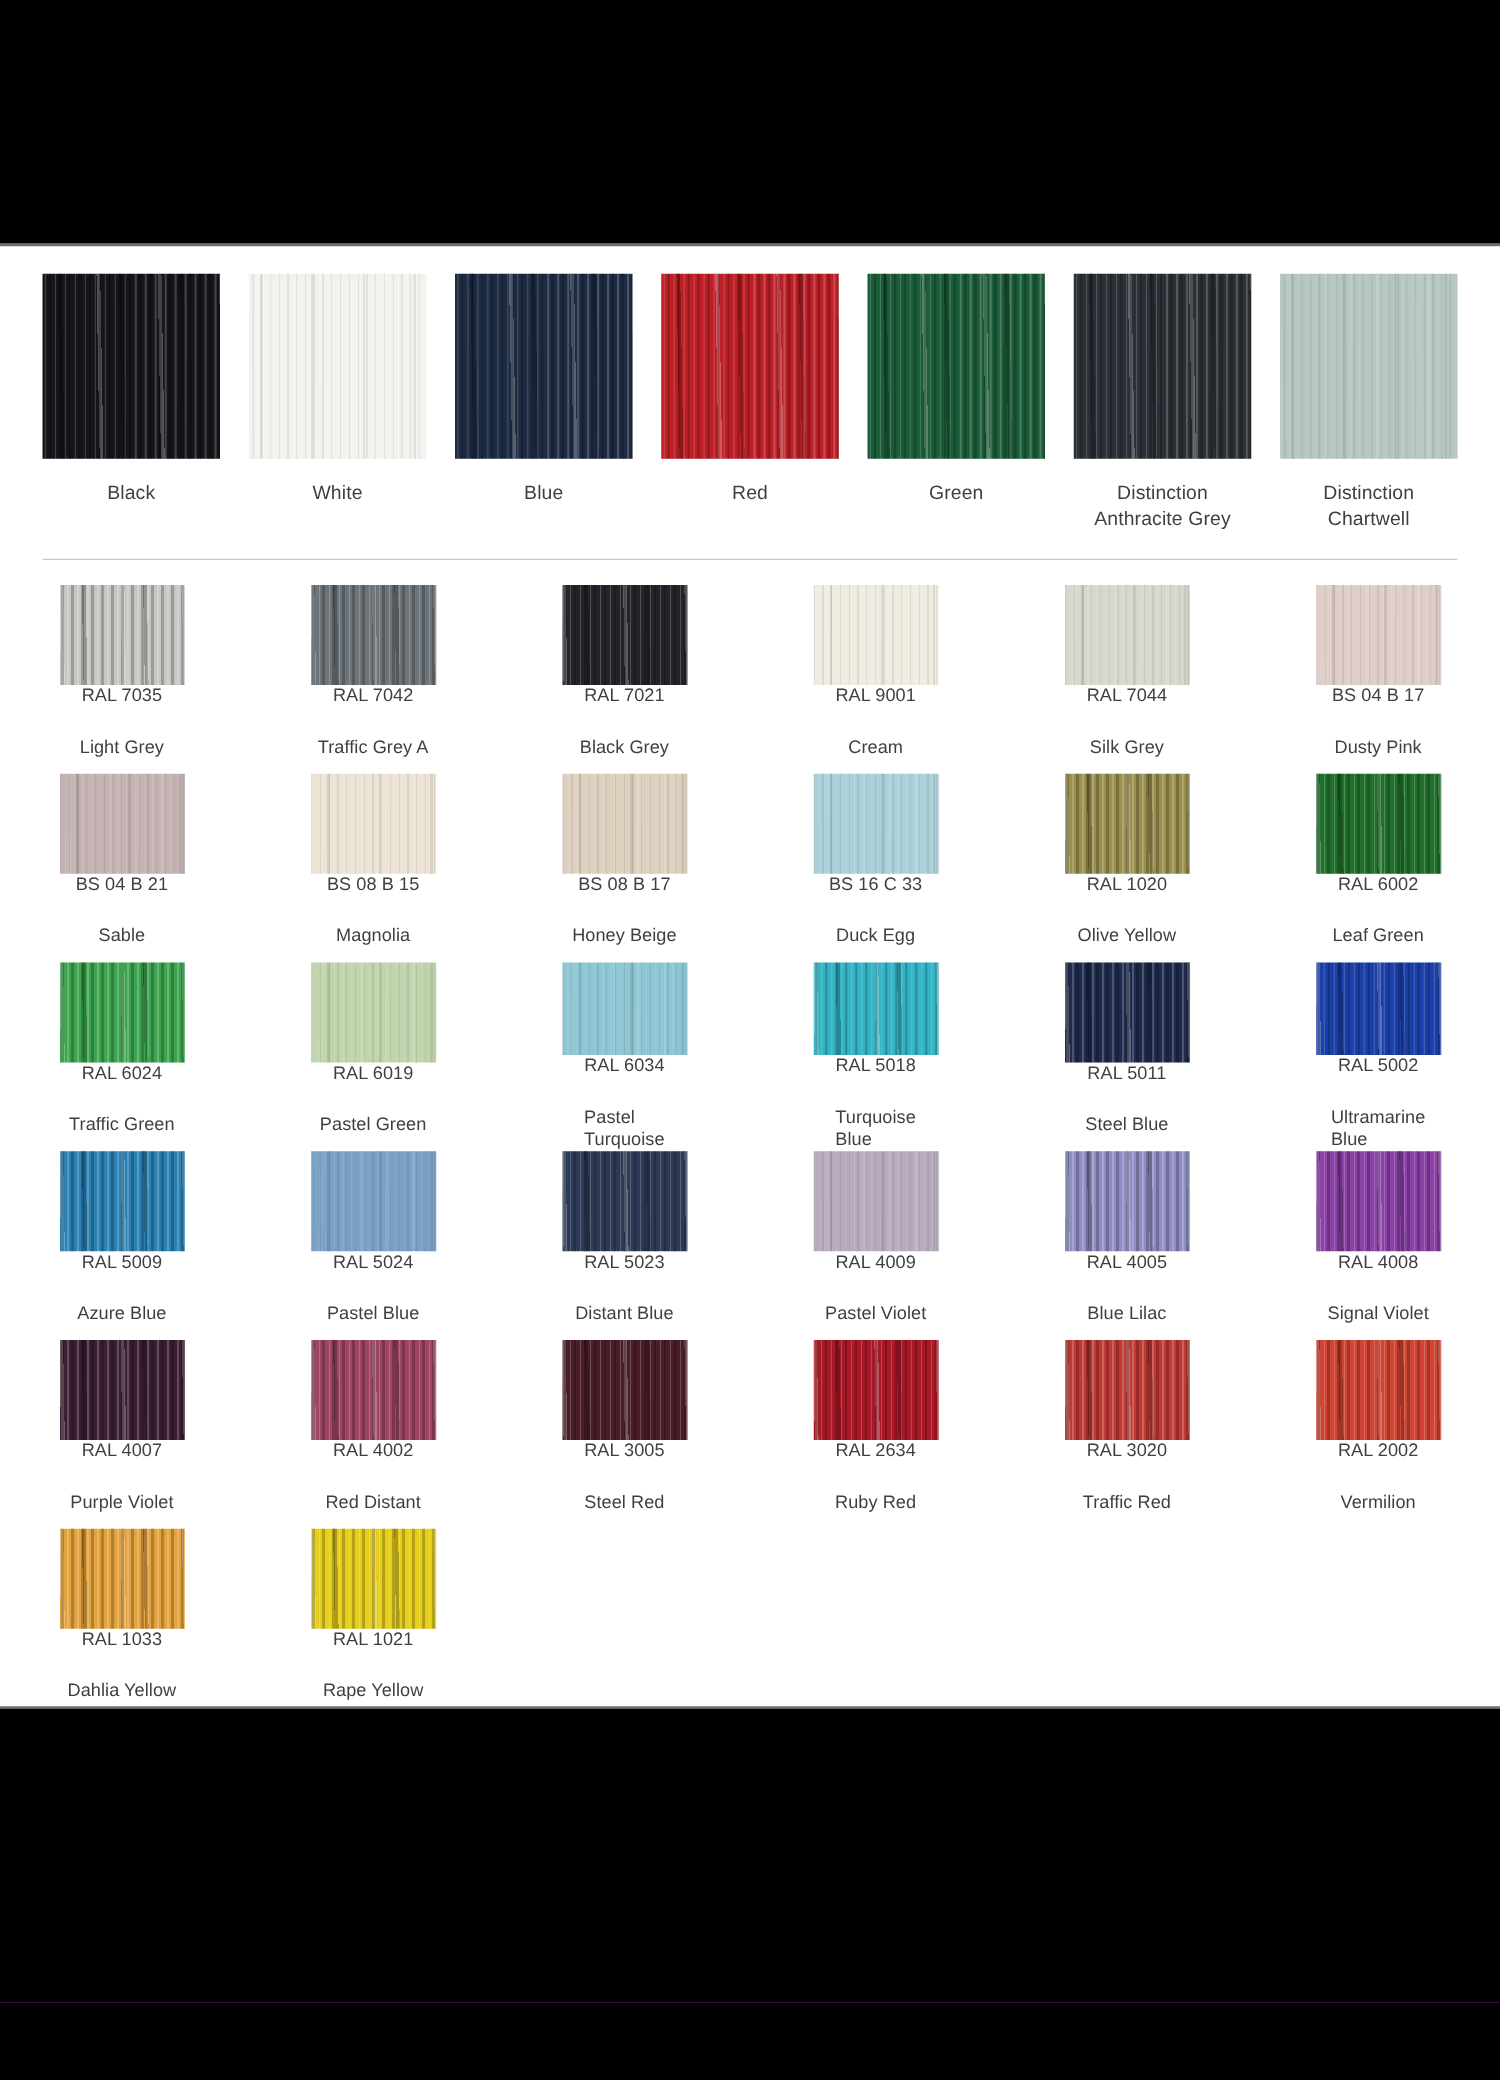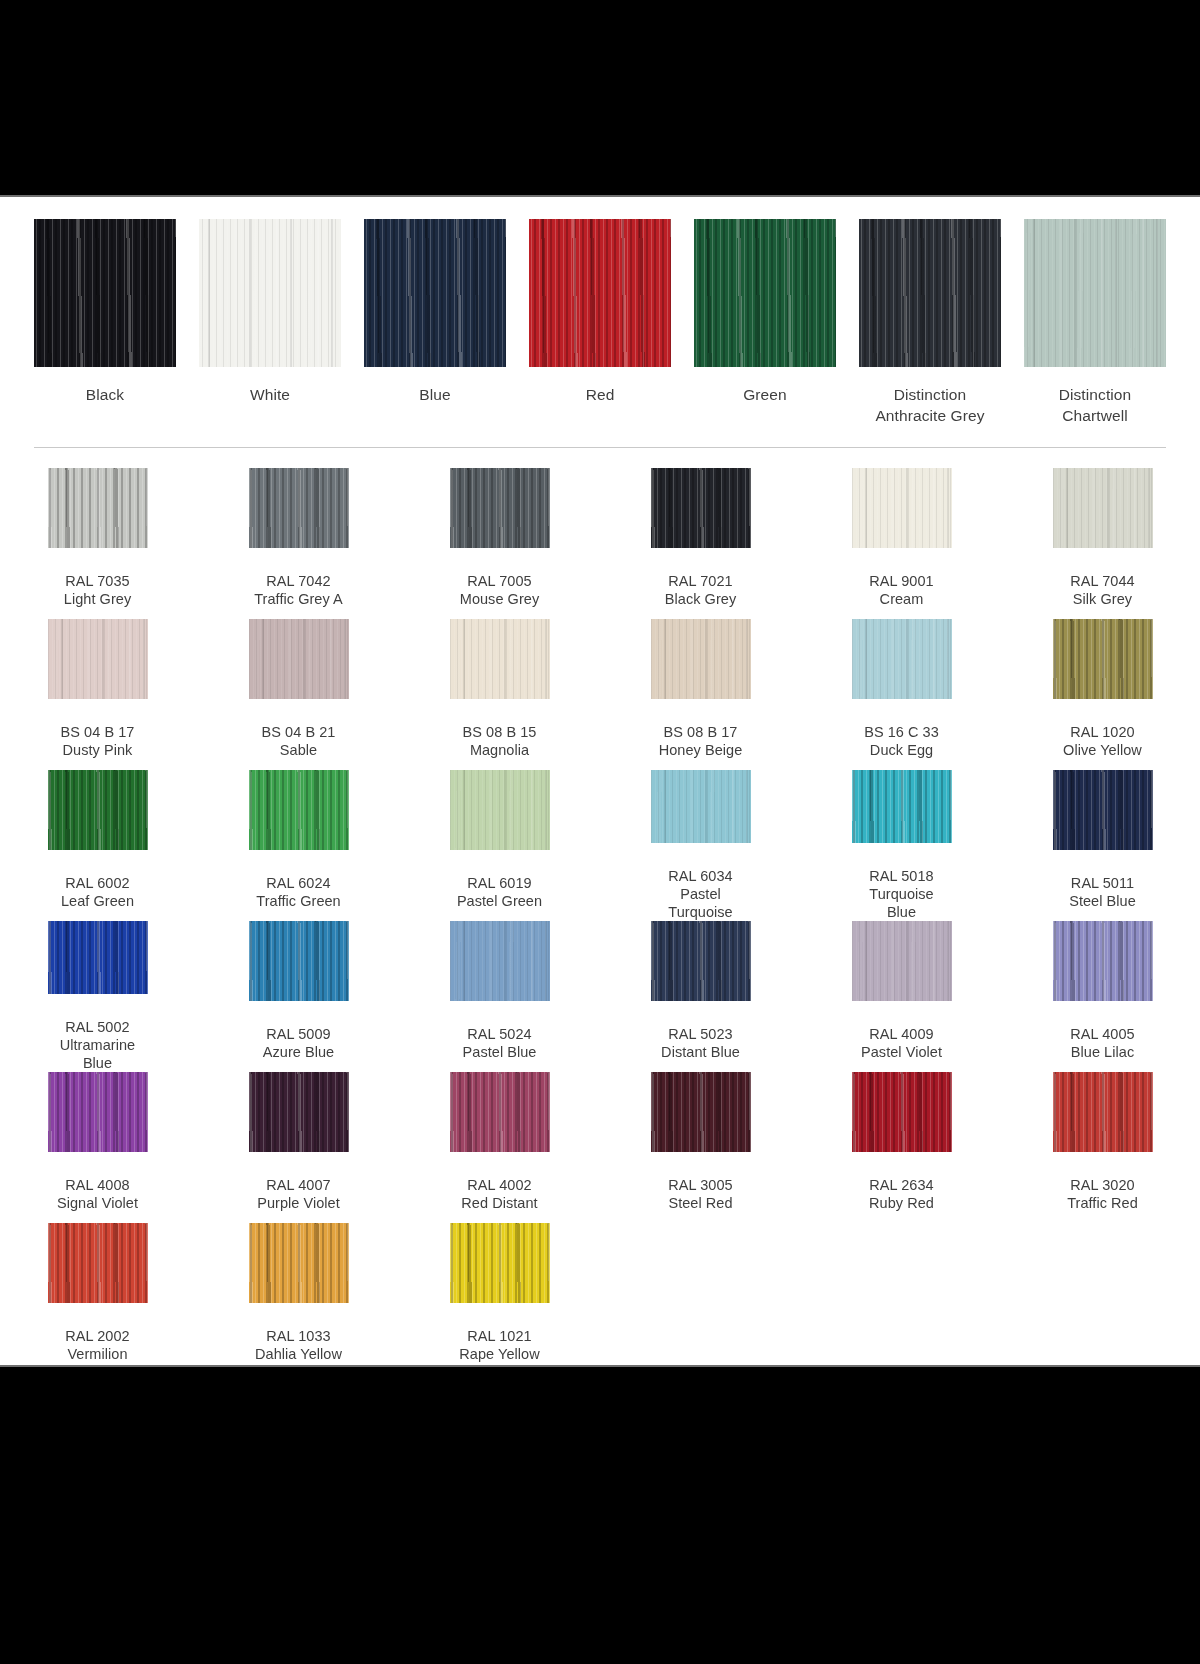--- a/index.html
+++ b/index.html
@@ -90,35 +90,36 @@
   }
 
   .ral-swatch {
     width: 100px;
     height: 80px;
     position: relative;
     overflow: hidden;
   }
 
   .ral-code {
-    margin-top: 24px;
+    margin-top: 0;
     font-size: 14.5px;
     line-height: 18px;
     color: #3f3f3f;
     text-align: center;
     letter-spacing: .05px;
   }
 
   .ral-name {
     font-size: 14.5px;
     line-height: 18px;
     color: #3f3f3f;
-    text-align: center;
+    text-align: left;
     white-space: pre-line;
     letter-spacing: .05px;
+    margin-top: 23px;
   }
 
   
   .grain::before {
     content: "";
     position: absolute;
     inset: -10%;
     background-image:
       repeating-linear-gradient(90deg,
         rgba(255,255,255,0.085) 0px,
@@ -224,25 +225,20 @@
             <div class="ral-swatch grain strong" style="background: rgb(197, 199, 195);"></div>
             <div class="ral-code">RAL 7035</div>
             <div class="ral-name">Light Grey</div>
           </div>
           <div class="ral-cell">
             <div class="ral-swatch grain strong" style="background: rgb(110, 117, 122);"></div>
             <div class="ral-code">RAL 7042</div>
             <div class="ral-name">Traffic Grey A</div>
           </div>
           <div class="ral-cell">
-            <div class="ral-swatch grain strong" style="background: rgb(87, 94, 99);"></div>
-            <div class="ral-code">RAL 7005</div>
-            <div class="ral-name">Mouse Grey</div>
-          </div>
-          <div class="ral-cell">
             <div class="ral-swatch grain strong" style="background: rgb(34, 36, 42);"></div>
             <div class="ral-code">RAL 7021</div>
             <div class="ral-name">Black Grey</div>
           </div>
           <div class="ral-cell">
             <div class="ral-swatch grain" style="background: rgb(239, 236, 225);"></div>
             <div class="ral-code">RAL 9001</div>
             <div class="ral-name">Cream</div>
           </div>
           <div class="ral-cell">

